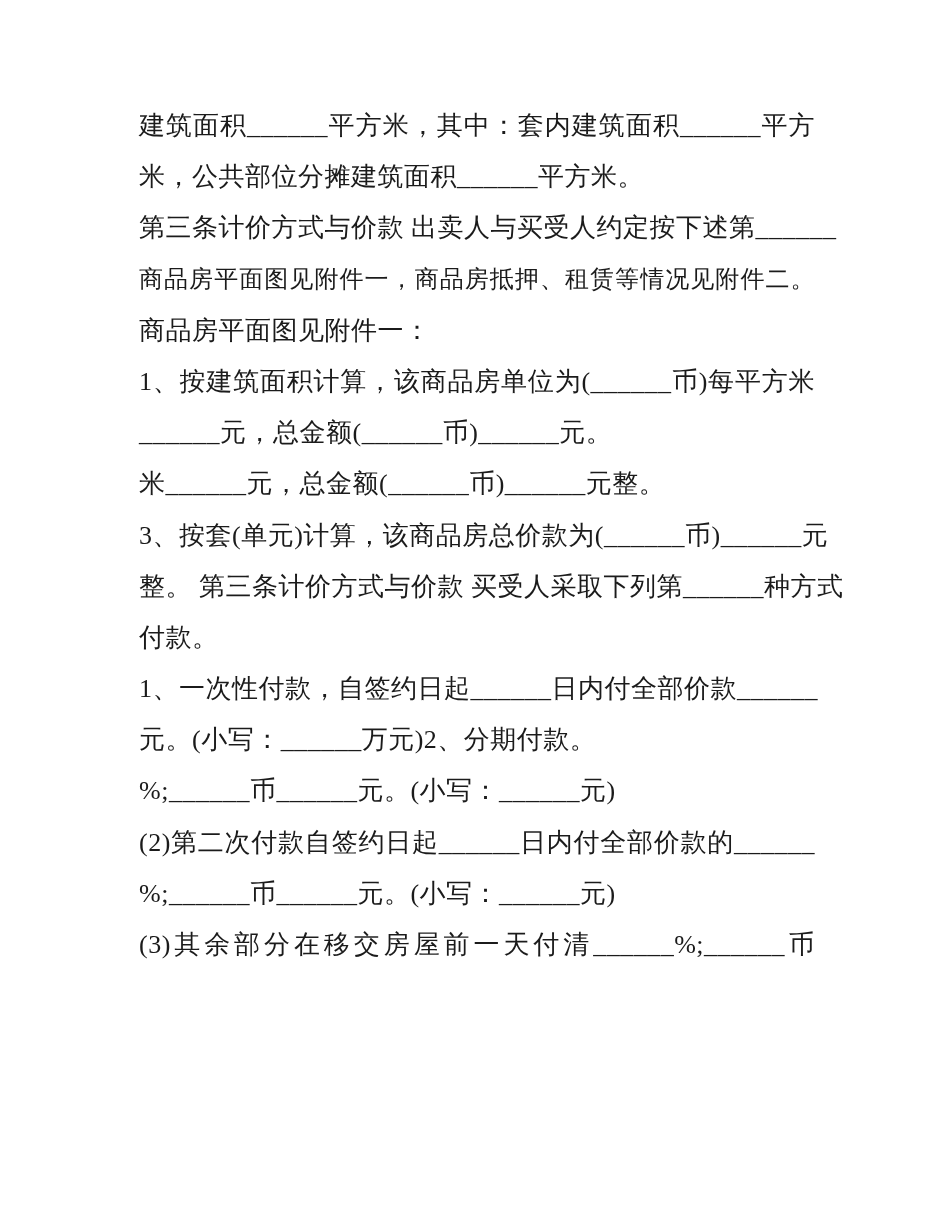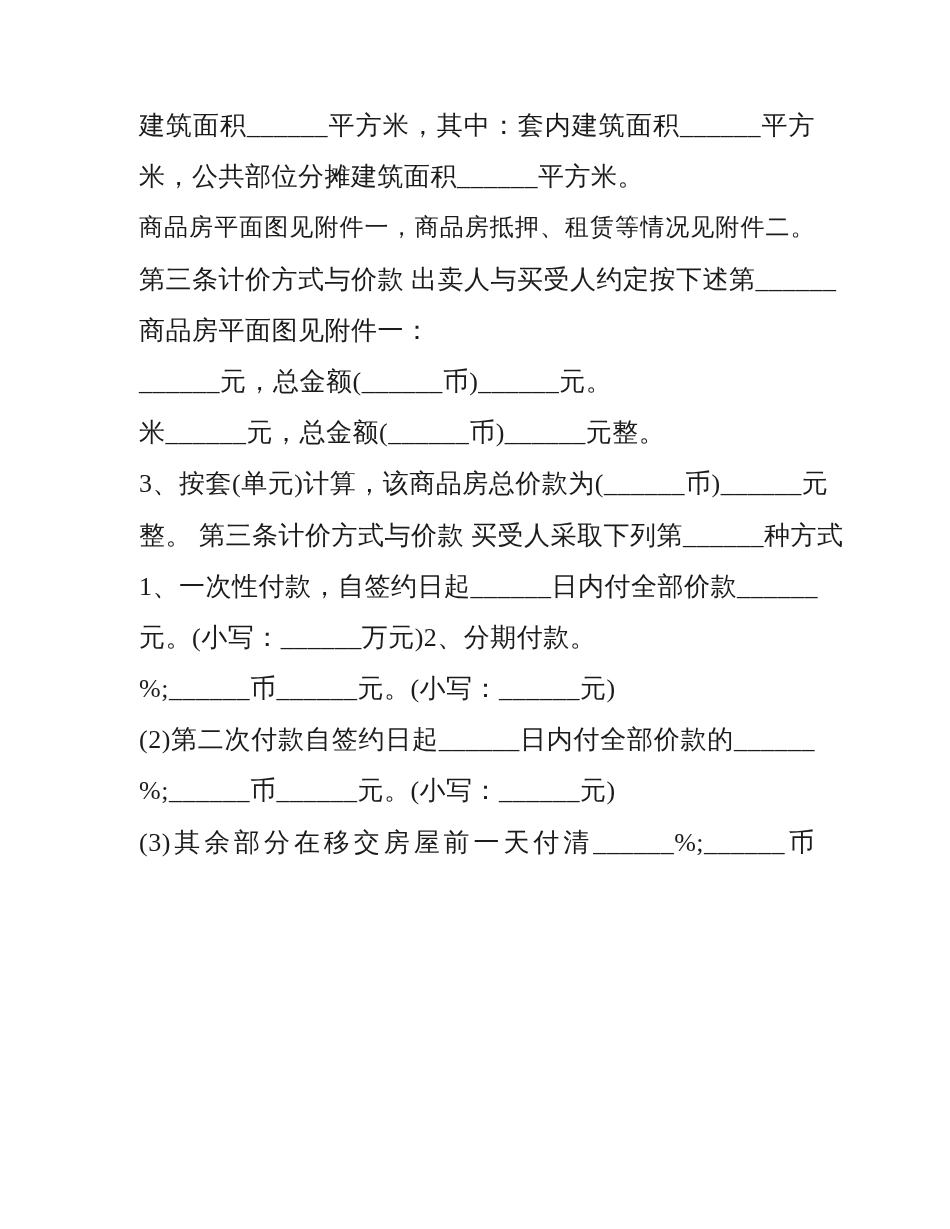--- a/index.html
+++ b/index.html
@@ -44,27 +44,29 @@
     font-size: 24px;
   }
 </style>
 </head>
 <body>
 
 <div class="page">
   <div class="doc-body">
     <div class="line just">建筑面积______平方米，其中：套内建筑面积______平方</div>
     <div class="line">米，公共部位分摊建筑面积______平方米。</div>
+    <div class="line just">第三条计价方式与价款 出卖人与买受人约定按下述第______</div>
     <div class="line just tight">商品房平面图见附件一，商品房抵押、租赁等情况见附件二。</div>
-    <div class="line just">第三条计价方式与价款 出卖人与买受人约定按下述第______</div>
     <div class="line">商品房平面图见附件一：</div>
+    <div class="line just">1、按建筑面积计算，该商品房单位为(______币)每平方米</div>
     <div class="line">______元，总金额(______币)______元。</div>
     <div class="line">米______元，总金额(______币)______元整。</div>
     <div class="line just">3、按套(单元)计算，该商品房总价款为(______币)______元</div>
     <div class="line just">整。 第三条计价方式与价款 买受人采取下列第______种方式</div>
+    <div class="line">付款。</div>
     <div class="line just">1、一次性付款，自签约日起______日内付全部价款______</div>
     <div class="line">元。(小写：______万元)2、分期付款。</div>
     <div class="line">%;______币______元。(小写：______元)</div>
     <div class="line just">(2)第二次付款自签约日起______日内付全部价款的______</div>
     <div class="line">%;______币______元。(小写：______元)</div>
     <div class="line just">(3)其余部分在移交房屋前一天付清______%;______币</div>
   </div>
 </div>
 
 </body></html>

